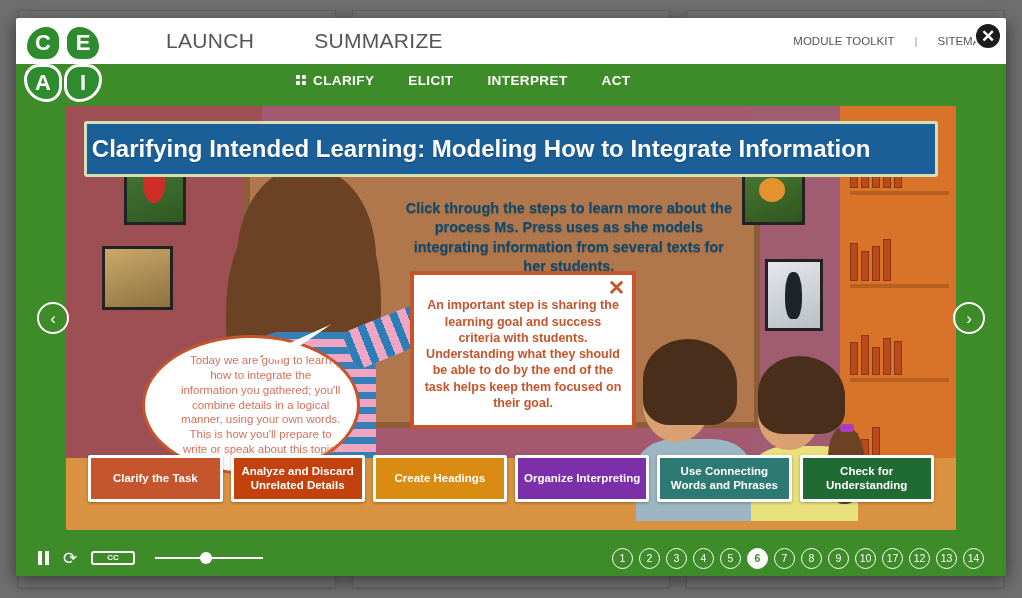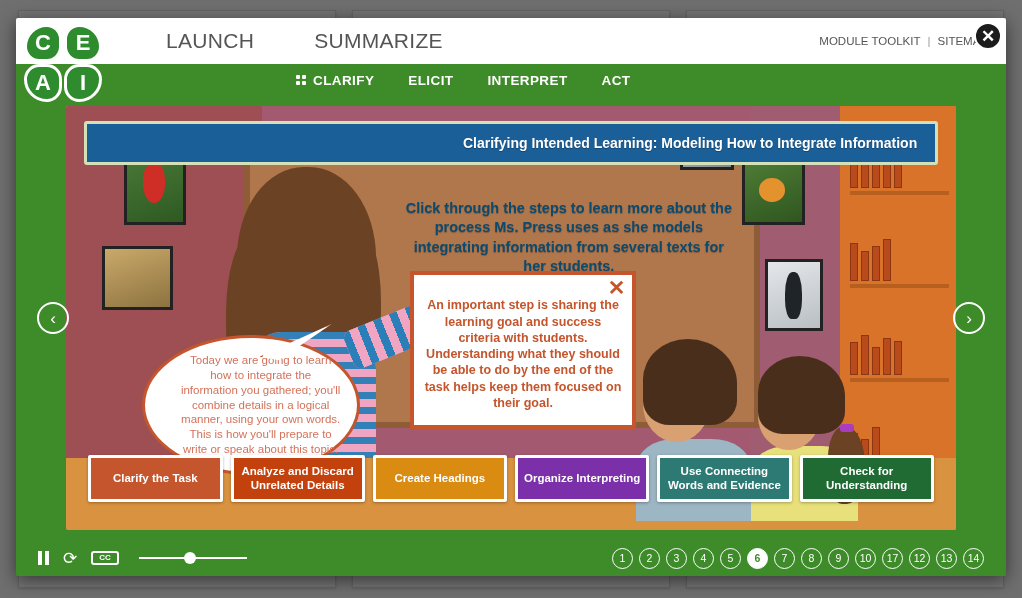--- a/index.html
+++ b/index.html
@@ -79,21 +79,21 @@
 
   .main-tabs { display: flex; align-items: stretch; margin-left: 120px; height: 46px; }
   .main-tab {
     display: flex; align-items: center; padding: 0 30px;
     font-size: 21px; color: #555; letter-spacing: .3px; cursor: pointer;
   }
   .main-tab.active { background: #eaf3e6; color: #2b6b22; }
 
   .util-links {
     margin-left: auto; padding-right: 18px;
-    font-size: 11.5px; color: #555; display: flex; align-items: center; gap: 7px;
+    font-size: 11.5px; color: #555; display: flex; align-items: center; gap: 20px;
   }
   .util-links span { cursor: pointer; }
   .util-sep { color: #999; }
 
   
   .subnav {
     height: 32px; background: #3e8b29;
     display: flex; align-items: center; padding-left: 280px; gap: 34px;
   }
   .subnav-item {
@@ -200,22 +200,22 @@
   .s-eye { position: absolute; left: 20%; top: 42%; width: 8px; height: 10px; background: #241a12; border-radius: 50%; }
   .s-body { position: absolute; left: 0; top: 56%; width: 100%; height: 46%; background: #9db6c4; border-radius: 34% 34% 0 0; }
   .s2 .s-body { background: #e8e07a; }
   .s-ponytail { position: absolute; right: -6%; top: 44%; width: 34%; height: 48%; background: #6b4224; border-radius: 40% 50% 50% 40%; }
   .s-tie { position: absolute; right: 4%; top: 42%; width: 14px; height: 8px; background: #a93dc0; border-radius: 3px; }
 
   
   .slide-title {
     position: absolute; left: 2%; top: 3.5%; right: 2%;
     background: #1b5f98; border: 3px solid #d4e0b8;
-    color: #fff; text-align: right; font-size: 14px; font-weight: bold;
-    padding: 11px 18px; border-radius: 3px; z-index: 20;
+    color: #fff; text-align: left; font-size: 24px; font-weight: bold;
+    padding: 11px 5px; border-radius: 3px; z-index: 20;
     text-shadow: 0 1px 1px rgba(0,0,0,.3);
   }
 
   
   .instructions {
     position: absolute; left: 38%; top: 22%; width: 37%;
     color: #0c4a6e; font-size: 14.5px; font-weight: bold; line-height: 1.32;
     text-align: center; z-index: 22;
     text-shadow: 0 1px 1px rgba(0,0,0,.25);
   }
@@ -274,21 +274,21 @@
   }
   .pbtn {
     color: #fff; margin-right: 14px; cursor: pointer;
     display: flex; align-items: center; justify-content: center;
   }
   .icon-pause { display:flex; gap:3px; }
   .icon-pause i { width: 4px; height: 14px; background: #fff; display: block; }
   .icon-replay { font-size: 17px; line-height: 1; }
   .icon-cc {
     border: 2px solid #fff; border-radius: 3px; font-size: 8px; font-weight: bold;
-    padding: 1px 6px; line-height: 1;
+    padding: 1px 14px; line-height: 1;
   }
   .volume { display: flex; align-items: center; width: 108px; margin-left: 6px; cursor: pointer; }
   .vol-track { flex: 1; height: 2px; background: #fff; position: relative; }
   .vol-knob {
     position: absolute; left: 42%; top: -5px; width: 12px; height: 12px;
     background: #fff; border-radius: 50%;
   }
 
   .pager { margin-left: auto; display: flex; gap: 6px; align-items: center; }
   .page-dot {
@@ -462,21 +462,21 @@
       <div class="bubble">
         <div class="bubble-tail"></div>
         <div class="bubble-text">Today we are going to learn how to integrate the information you gathered; you'll combine details in a logical manner, using your own words. This is how you'll prepare to write or speak about this topic.</div>
       </div>
 
       <div class="steps">
         <div class="step-btn" style="background:#c4552c">Clarify the Task</div>
         <div class="step-btn" style="background:#c2410c">Analyze and Discard Unrelated Details</div>
         <div class="step-btn" style="background:#d98b12">Create Headings</div>
         <div class="step-btn" style="background:#7b2fa8">Organize Interpreting</div>
-        <div class="step-btn" style="background:#2c7a73">Use Connecting Words and Evidence</div>
+        <div class="step-btn" style="background:#2c7a73">Use Connecting Words and Phrases</div>
         <div class="step-btn" style="background:#1f6b33">Check for Understanding</div>
       </div>
 
     </div>
   </div>
 
   <div class="playerbar">
     <div class="pbtn">
       <span class="icon-pause">
           <i></i>

